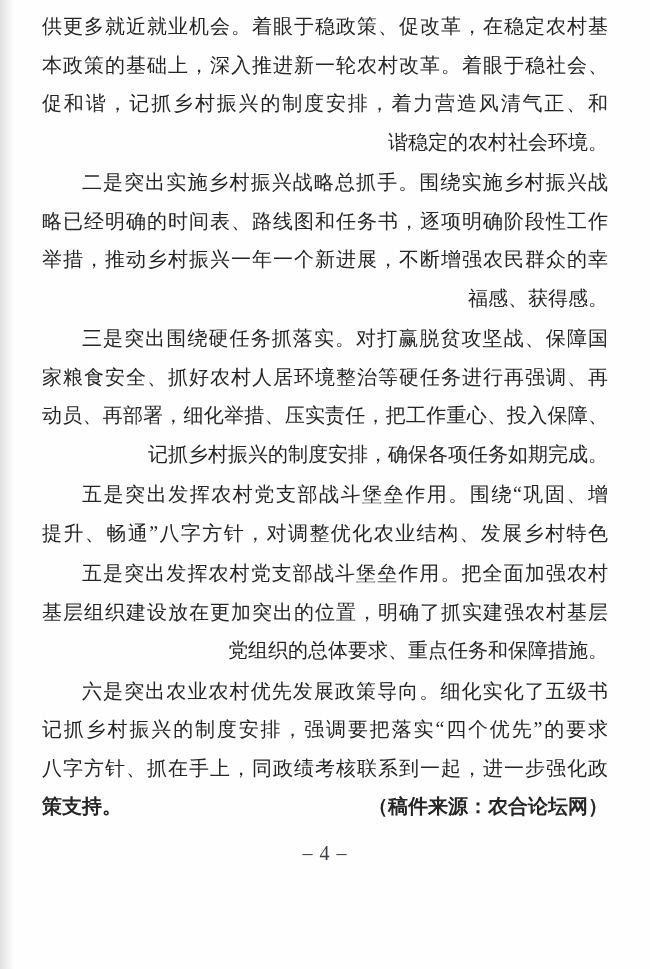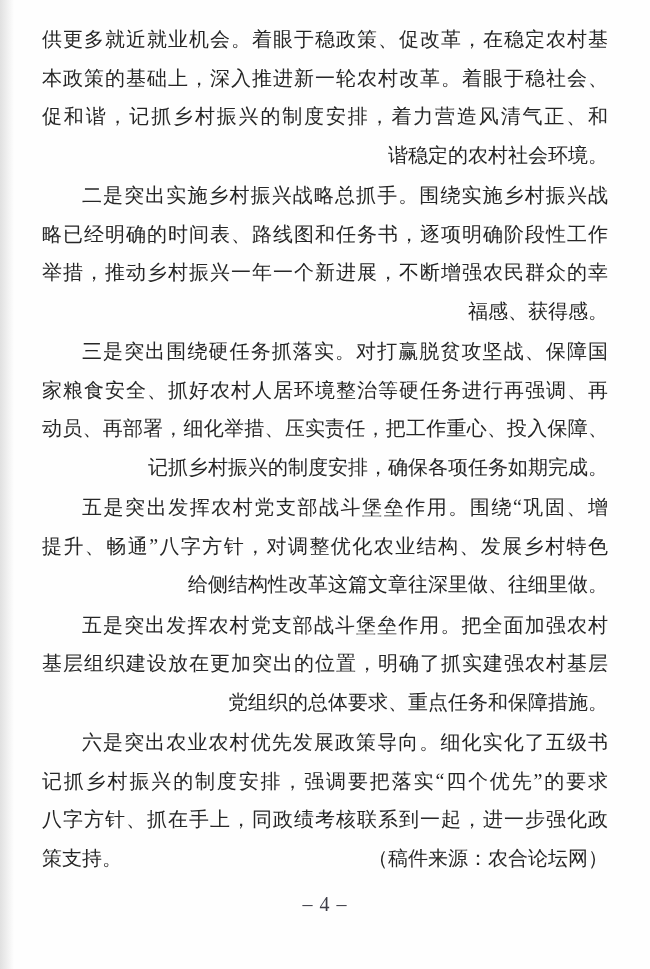--- a/index.html
+++ b/index.html
@@ -6,21 +6,21 @@
     margin: 0;
     padding: 0;
     background: #ffffff;
   }
   .page {
     position: relative;
     width: 650px;
     height: 969px;
     box-sizing: border-box;
     background: #fefefe;
-    padding: 20px 42px 0 42px;
+    padding: 7px 42px 0 42px;
     font-family: "Liberation Serif", "DejaVu Serif", serif;
     color: #262626;
     overflow: hidden;
   }
   
   .scan-edge {
     position: absolute;
     left: 0; top: 0;
     width: 14px; height: 100%;
     background: linear-gradient(to right, rgba(90,90,90,0.18), rgba(90,90,90,0.0));
@@ -45,20 +45,21 @@
   .line.end {
     text-align: right;
     text-align-last: auto;
   }
   .line.flexline {
     display: flex;
     justify-content: space-between;
     align-items: center;
     text-align: left;
     text-align-last: auto;
+    font-weight: bold;
   }
   .footer {
     margin-top: 12px;
     text-align: center;
     font-size: 20px;
     line-height: 30px;
     color: #3c3c46;
     letter-spacing: 1px;
   }
 </style>
@@ -86,21 +87,20 @@
     <div class="para">
       <div class="line indent">三是突出围绕硬任务抓落实。对打赢脱贫攻坚战、保障国</div>
       <div class="line">家粮食安全、抓好农村人居环境整治等硬任务进行再强调、再</div>
       <div class="line">动员、再部署，细化举措、压实责任，把工作重心、投入保障、</div>
       <div class="line end">记抓乡村振兴的制度安排，确保各项任务如期完成。</div>
     </div>
 
     <div class="para">
       <div class="line indent">五是突出发挥农村党支部战斗堡垒作用。围绕“巩固、增强、</div>
       <div class="line">提升、畅通”八字方针，对调整优化农业结构、发展乡村特色</div>
-      <div class="line end">给侧结构性改革这篇文章往深里做、往细里做。</div>
     </div>
 
     <div class="para">
       <div class="line indent">五是突出发挥农村党支部战斗堡垒作用。把全面加强农村</div>
       <div class="line">基层组织建设放在更加突出的位置，明确了抓实建强农村基层</div>
       <div class="line end">党组织的总体要求、重点任务和保障措施。</div>
     </div>
 
     <div class="para">
       <div class="line indent">六是突出农业农村优先发展政策导向。细化实化了五级书</div>

